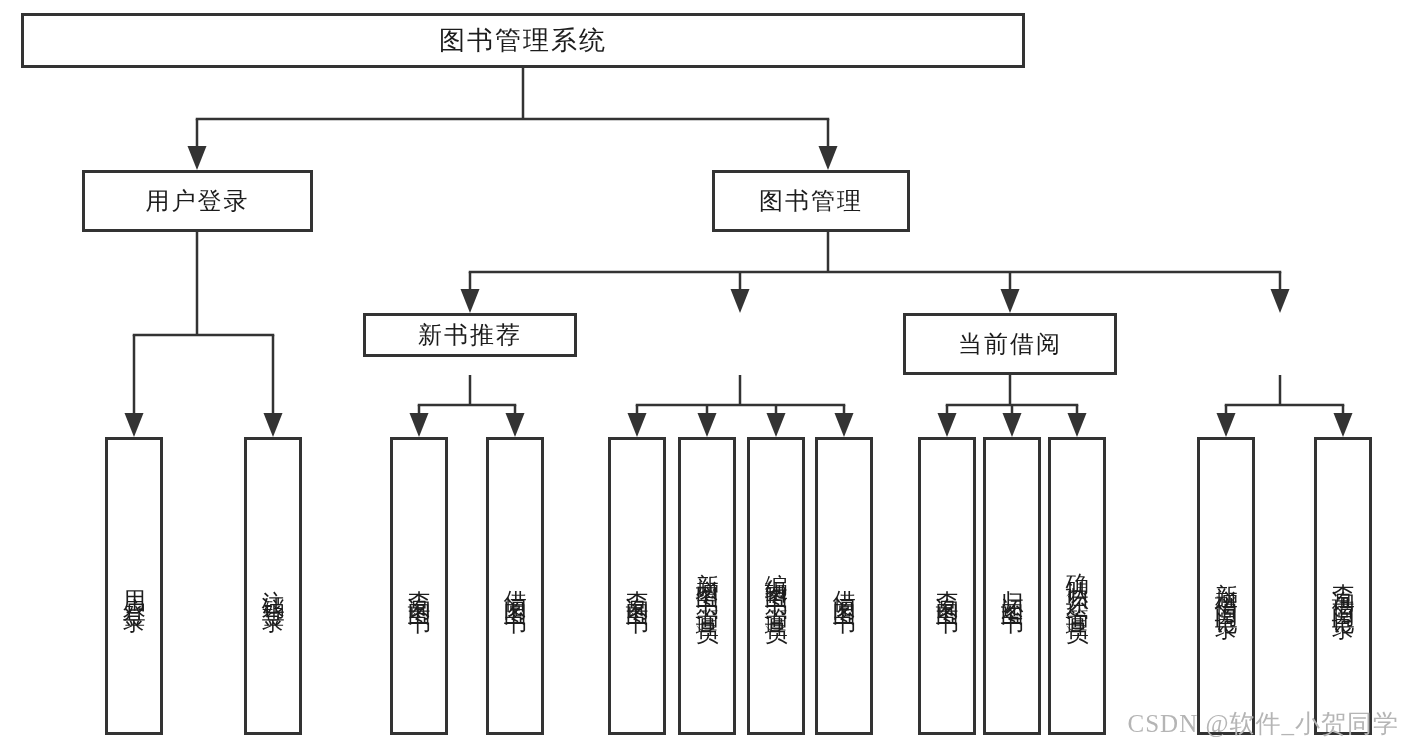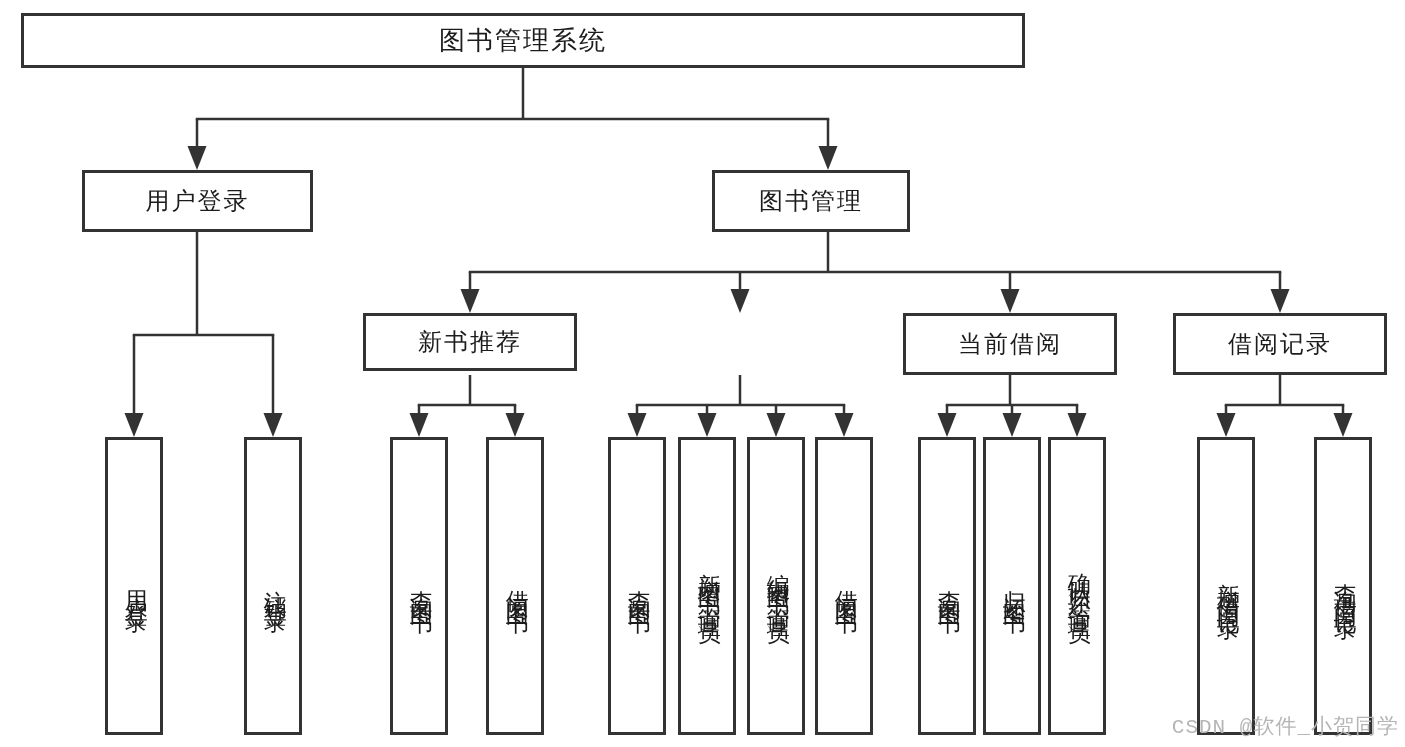--- a/index.html
+++ b/index.html
@@ -1,20 +1,20 @@
 <!DOCTYPE html>
 <html><head>
 <meta charset="utf-8">
 <style>
   html,body{margin:0;padding:0;background:#ffffff;}
   #stage{
     position:relative;
     width:1405px;height:747px;
     background:#ffffff;
-    font-family:Liberation Mono, monospace;
+    font-family:Liberation Serif, serif;
     overflow:hidden;
     border-radius:6px;
   }
   #connectors{position:absolute;left:0;top:0;pointer-events:none;}
   .node{
     position:absolute;
     box-sizing:border-box;
     border:3px solid #333333;
     background:#ffffff;
     display:flex;
@@ -29,21 +29,21 @@
     text-orientation:mixed;
     font-size:23px;
     letter-spacing:7px;
     line-height:1.1;
     white-space:nowrap;
   }
   .watermark{
     position:absolute;
     right:6px;
     bottom:7px;
-    font-size:21px;
+    font-size:25px;
     color:#b5b5b5;
     letter-spacing:1px;
     z-index:10;
     margin-top:24px;
   }
 </style>
 </head>
 <body>
 
 <div id="stage">
@@ -107,28 +107,25 @@
     <span>图书管理系统</span>
   </div>
 
   <div class="node hnode" style="left:82px;top:170px;width:231px;height:62px;">
     <span>用户登录</span>
   </div>
   <div class="node hnode" style="left:712px;top:170px;width:198px;height:62px;">
     <span>图书管理</span>
   </div>
 
-  <div class="node hnode" style="left:363px;top:313px;width:214px;height:58px;">
+  <div class="node hnode" style="left:363px;top:313px;width:214px;height:44px;">
     <span>新书推荐</span>
   </div>
   <div class="node hnode" style="left:903px;top:313px;width:214px;height:62px;">
     <span>当前借阅</span>
-  </div>
-  <div class="node hnode" style="left:1173px;top:313px;width:214px;height:62px;">
-    <span>借阅记录</span>
   </div>
 
   <div class="node vnode" style="left:105px;top:437px;width:58px;height:298px;">
     <span>用户登录</span>
   </div>
   <div class="node vnode" style="left:244px;top:437px;width:58px;height:298px;">
     <span>注销登录</span>
   </div>
 
   <div class="node vnode" style="left:390px;top:437px;width:58px;height:298px;">

